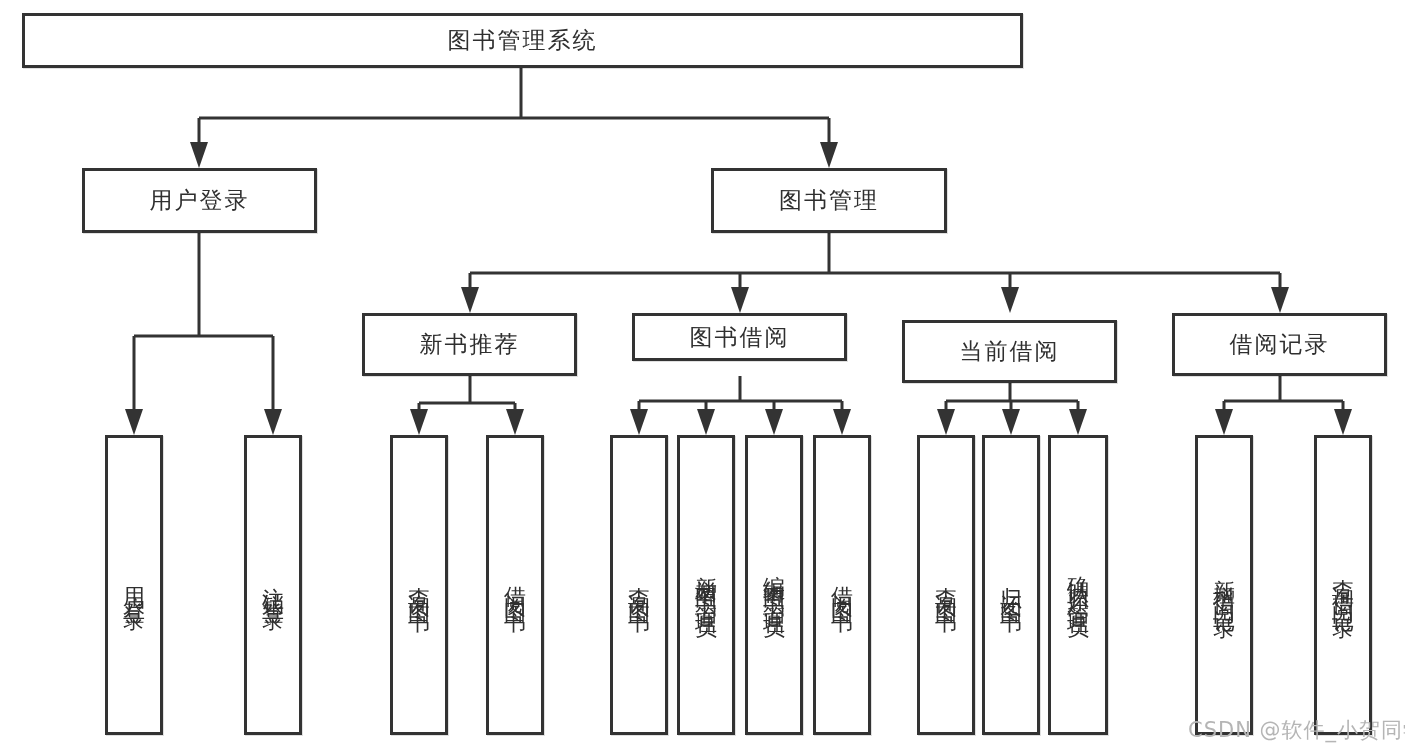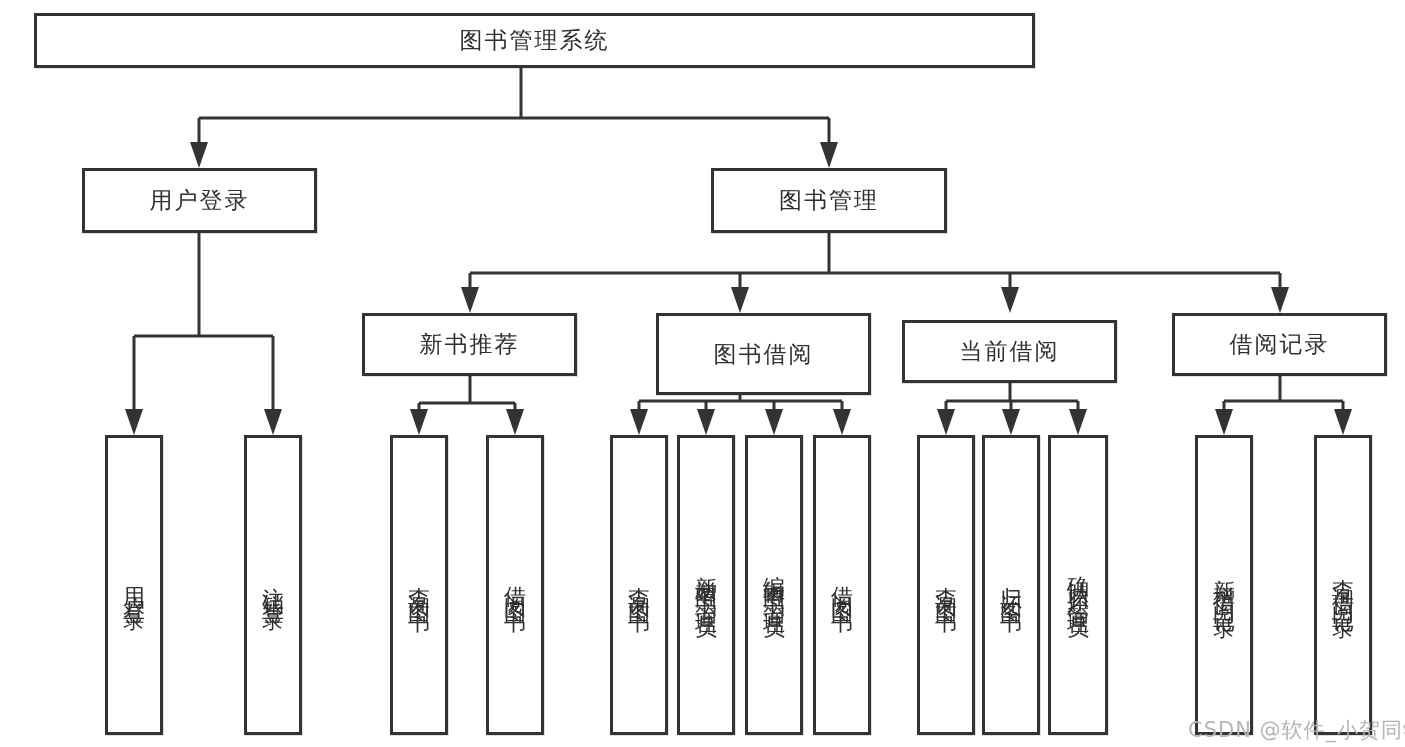--- a/index.html
+++ b/index.html
@@ -57,25 +57,25 @@
     position: absolute;
     left: 1188px;
     top: 716px;
     font-size: 21px;
     color: #b5b5b5;
     letter-spacing: 1px;
     white-space: nowrap;
     z-index: 5;
   }
   
-  #n-root        { left: 34px;   top: 13px;  width: 1001px; height: 55px; }
+  #n-root        { left: 22px;   top: 13px;  width: 1001px; height: 55px; }
   #n-user-login  { left: 82px;   top: 168px; width: 235px;  height: 65px; }
   #n-book-mgmt   { left: 711px;  top: 168px; width: 236px;  height: 65px; }
   #n-new-book    { left: 362px;  top: 313px; width: 215px;  height: 63px; }
-  #n-borrowing   { left: 656px;  top: 313px; width: 215px;  height: 82px; }
+  #n-borrowing   { left: 632px;  top: 313px; width: 215px;  height: 48px; }
   #n-current     { left: 902px;  top: 313px; width: 215px;  height: 63px; margin-top: 7px; }
   #n-records     { left: 1172px; top: 313px; width: 215px;  height: 63px; }
   #l-login       { left: 105px;  top: 435px; width: 58px; height: 300px; }
   #l-logout      { left: 244px;  top: 435px; width: 58px; height: 300px; }
   #l-query-1     { left: 390px;  top: 435px; width: 58px; height: 300px; }
   #l-borrow-1    { left: 486px;  top: 435px; width: 58px; height: 300px; }
   #l-query-2     { left: 610px;  top: 435px; width: 58px; height: 300px; }
   #l-add-book    { left: 677px;  top: 435px; width: 58px; height: 300px; letter-spacing: 6px; }
   #l-edit-book   { left: 745px;  top: 435px; width: 58px; height: 300px; letter-spacing: 6px; }
   #l-borrow-2    { left: 813px;  top: 435px; width: 58px; height: 300px; }

